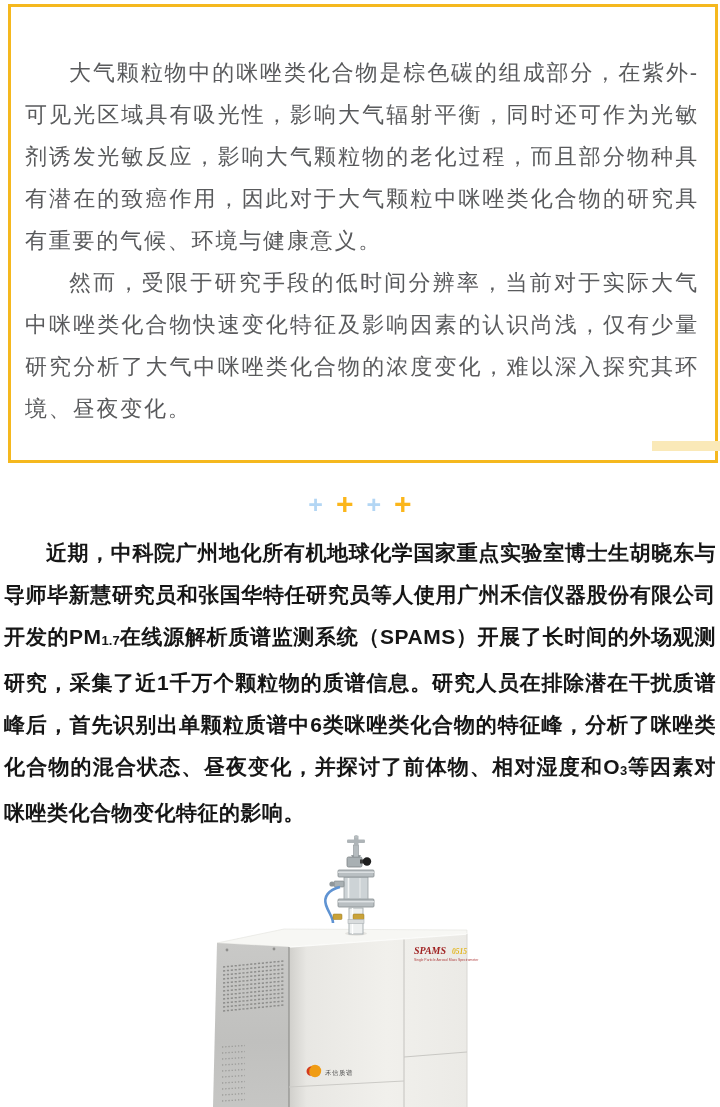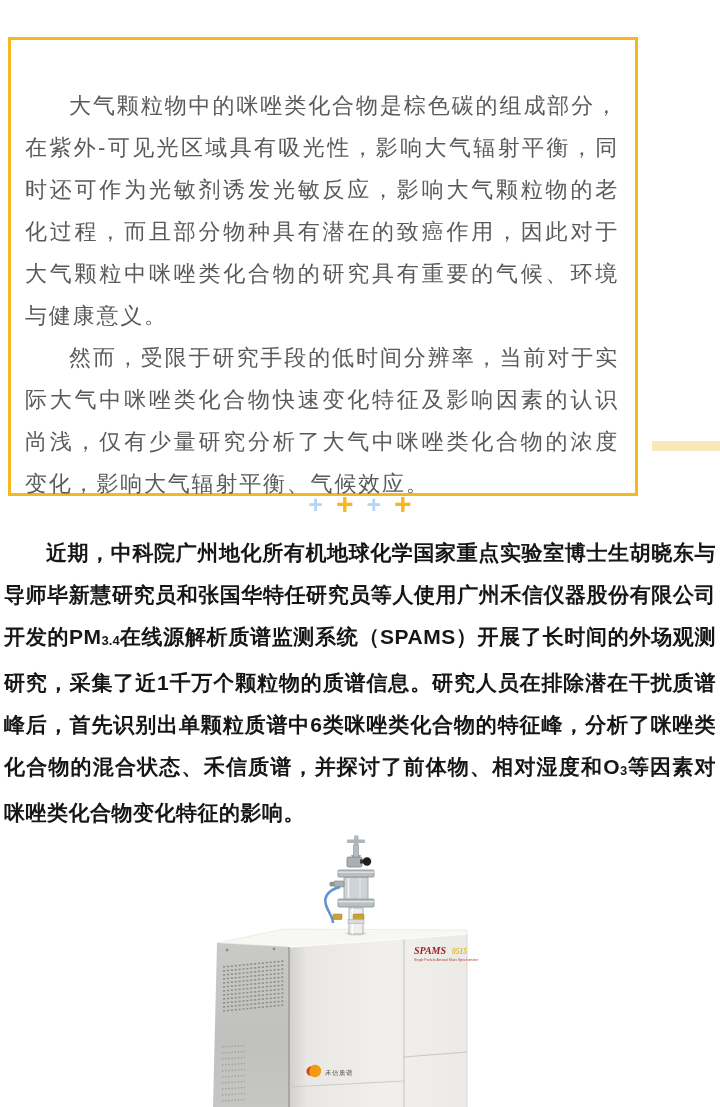--- a/index.html
+++ b/index.html
@@ -5,24 +5,23 @@
   html,body{margin:0;padding:0;background:#ffffff;}
   .page{
     position:relative;width:720px;height:1107px;margin:0 auto;
     background:#ffffff;overflow:hidden;
     font-family:"Liberation Sans","DejaVu Sans",sans-serif;
   }
 
   
   .quote-box{
     position:absolute;left:8px;top:4px;box-sizing:border-box;
-    width:630px;height:459px;
+    width:710px;height:459px;
     border:3px solid #F5B81E;
     padding:45px 16px 0 14px;
-    margin-top:33px;
   }
   .quote-box p{
     margin:0;
     font-size:22px;line-height:42px;letter-spacing:1.8px;
     color:#595a5c;text-align:justify;text-indent:2em;
     font-weight:400;
   }
   .accent-bar{
     position:absolute;left:652px;top:441px;width:68px;height:10px;
     background:#FAE9B8;z-index:2;
@@ -55,32 +54,32 @@
   }
   .figure-wrap svg{display:block;}
 </style>
 </head>
 <body>
 
 <div class="page">
 
   <div class="quote-box" style="border-color: rgb(245, 184, 30);">
     <p style="color: rgb(89, 90, 92);">大气颗粒物中的咪唑类化合物是棕色碳的组成部分，在紫外-可见光区域具有吸光性，影响大气辐射平衡，同时还可作为光敏剂诱发光敏反应，影响大气颗粒物的老化过程，而且部分物种具有潜在的致癌作用，因此对于大气颗粒中咪唑类化合物的研究具有重要的气候、环境与健康意义。</p>
-    <p style="color: rgb(89, 90, 92);">然而，受限于研究手段的低时间分辨率，当前对于实际大气中咪唑类化合物快速变化特征及影响因素的认识尚浅，仅有少量研究分析了大气中咪唑类化合物的浓度变化，影响大气辐射平衡、气候效应。</p>
+    <p style="color: rgb(89, 90, 92);">然而，受限于研究手段的低时间分辨率，当前对于实际大气中咪唑类化合物快速变化特征及影响因素的认识尚浅，仅有少量研究分析了大气中咪唑类化合物的浓度变化，难以深入探究其环境、昼夜变化。</p>
   </div>
   <div class="accent-bar" style="background: rgb(250, 233, 184);"></div>
 
   <div class="plus-divider">
       <span class="plus small" style="color: rgb(179, 214, 244);">+</span>
       <span class="plus large" style="color: rgb(251, 182, 27);">+</span>
       <span class="plus small" style="color: rgb(179, 214, 244);">+</span>
       <span class="plus large" style="color: rgb(251, 182, 27);">+</span>
     </div>
 
-  <p class="main-paragraph"><span>近期，中科院广州地化所有机地球化学国家重点实验室博士生胡晓东与导师毕新慧研究员和张国华特任研究员等人使用广州禾信仪器股份有限公司开发的PM</span><span class="sub">3.4</span><span>在线源解析质谱监测系统（SPAMS）开展了长时间的外场观测研究，采集了近1千万个颗粒物的质谱信息。研究人员在排除潜在干扰质谱峰后，首先识别出单颗粒质谱中6类咪唑类化合物的特征峰，分析了咪唑类化合物的混合状态、禾信质谱，并探讨了前体物、相对湿度和O</span><span class="sub">3</span><span>等因素对咪唑类化合物变化特征的影响。</span></p>
+  <p class="main-paragraph"><span>近期，中科院广州地化所有机地球化学国家重点实验室博士生胡晓东与导师毕新慧研究员和张国华特任研究员等人使用广州禾信仪器股份有限公司开发的PM</span><span class="sub">1.7</span><span>在线源解析质谱监测系统（SPAMS）开展了长时间的外场观测研究，采集了近1千万个颗粒物的质谱信息。研究人员在排除潜在干扰质谱峰后，首先识别出单颗粒质谱中6类咪唑类化合物的特征峰，分析了咪唑类化合物的混合状态、昼夜变化，并探讨了前体物、相对湿度和O</span><span class="sub">3</span><span>等因素对咪唑类化合物变化特征的影响。</span></p>
 
   <div class="figure-wrap">
     <svg width="290" height="272" viewBox="0 0 290 272" xmlns="http://www.w3.org/2000/svg">
       <defs>
         <linearGradient id="frontGrad" x1="0" y1="0" x2="1" y2="0">
           <stop offset="0%" stop-color="#d0cfcb"></stop>
           <stop offset="10%" stop-color="#e8e7e3"></stop>
           <stop offset="55%" stop-color="#f1f0ec"></stop>
           <stop offset="100%" stop-color="#ebeae6"></stop>
         </linearGradient>

